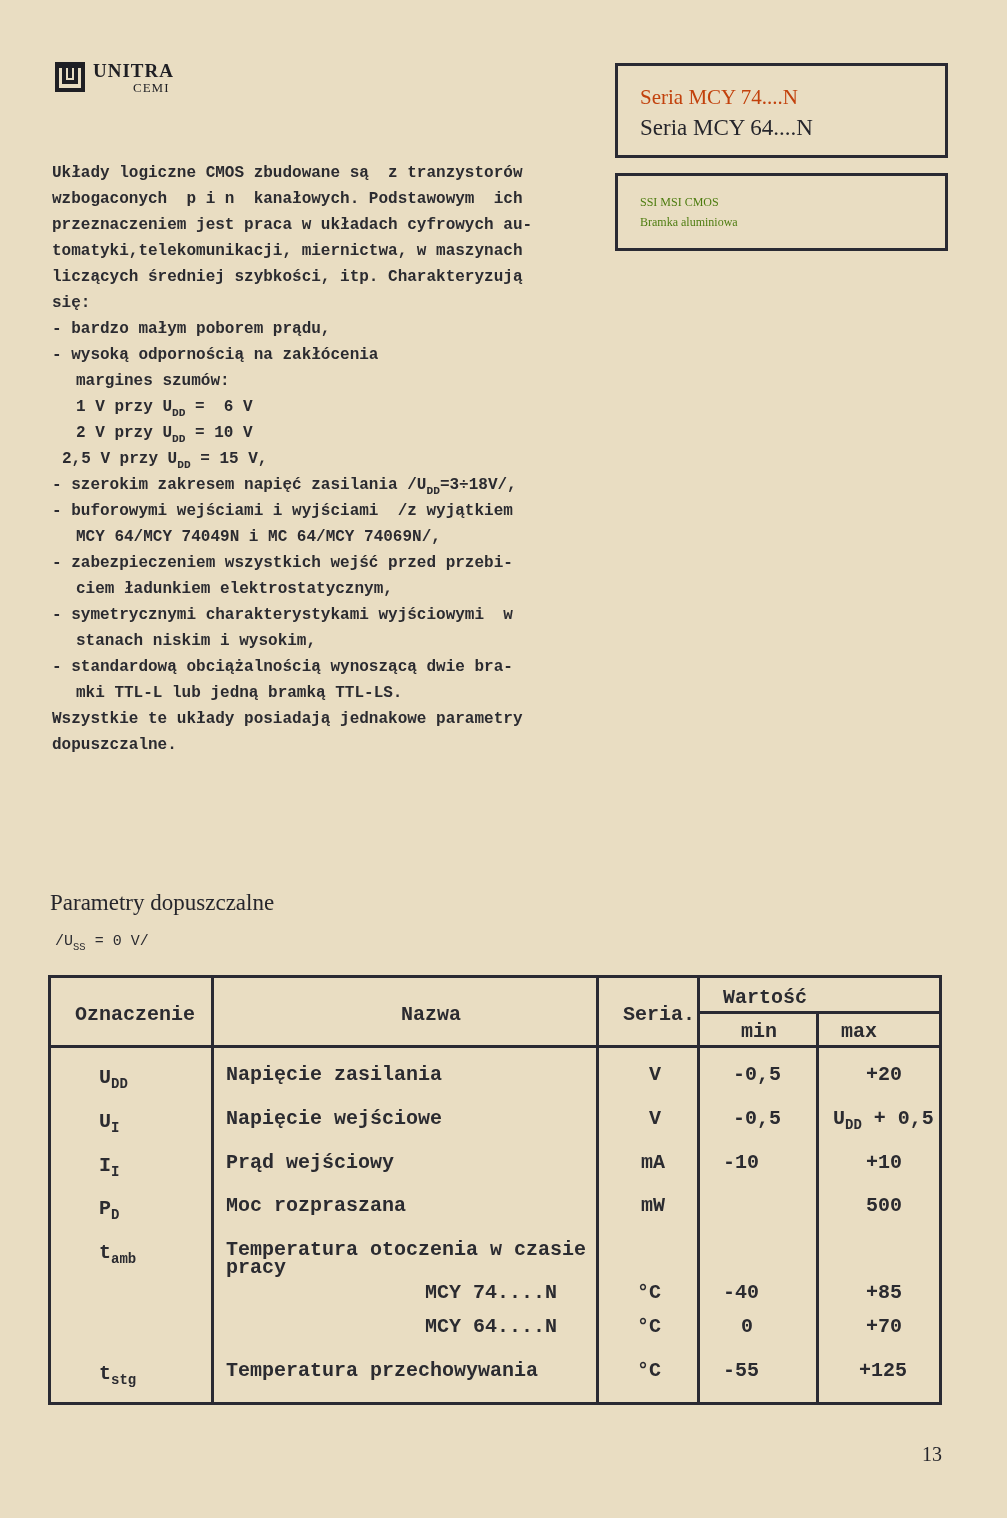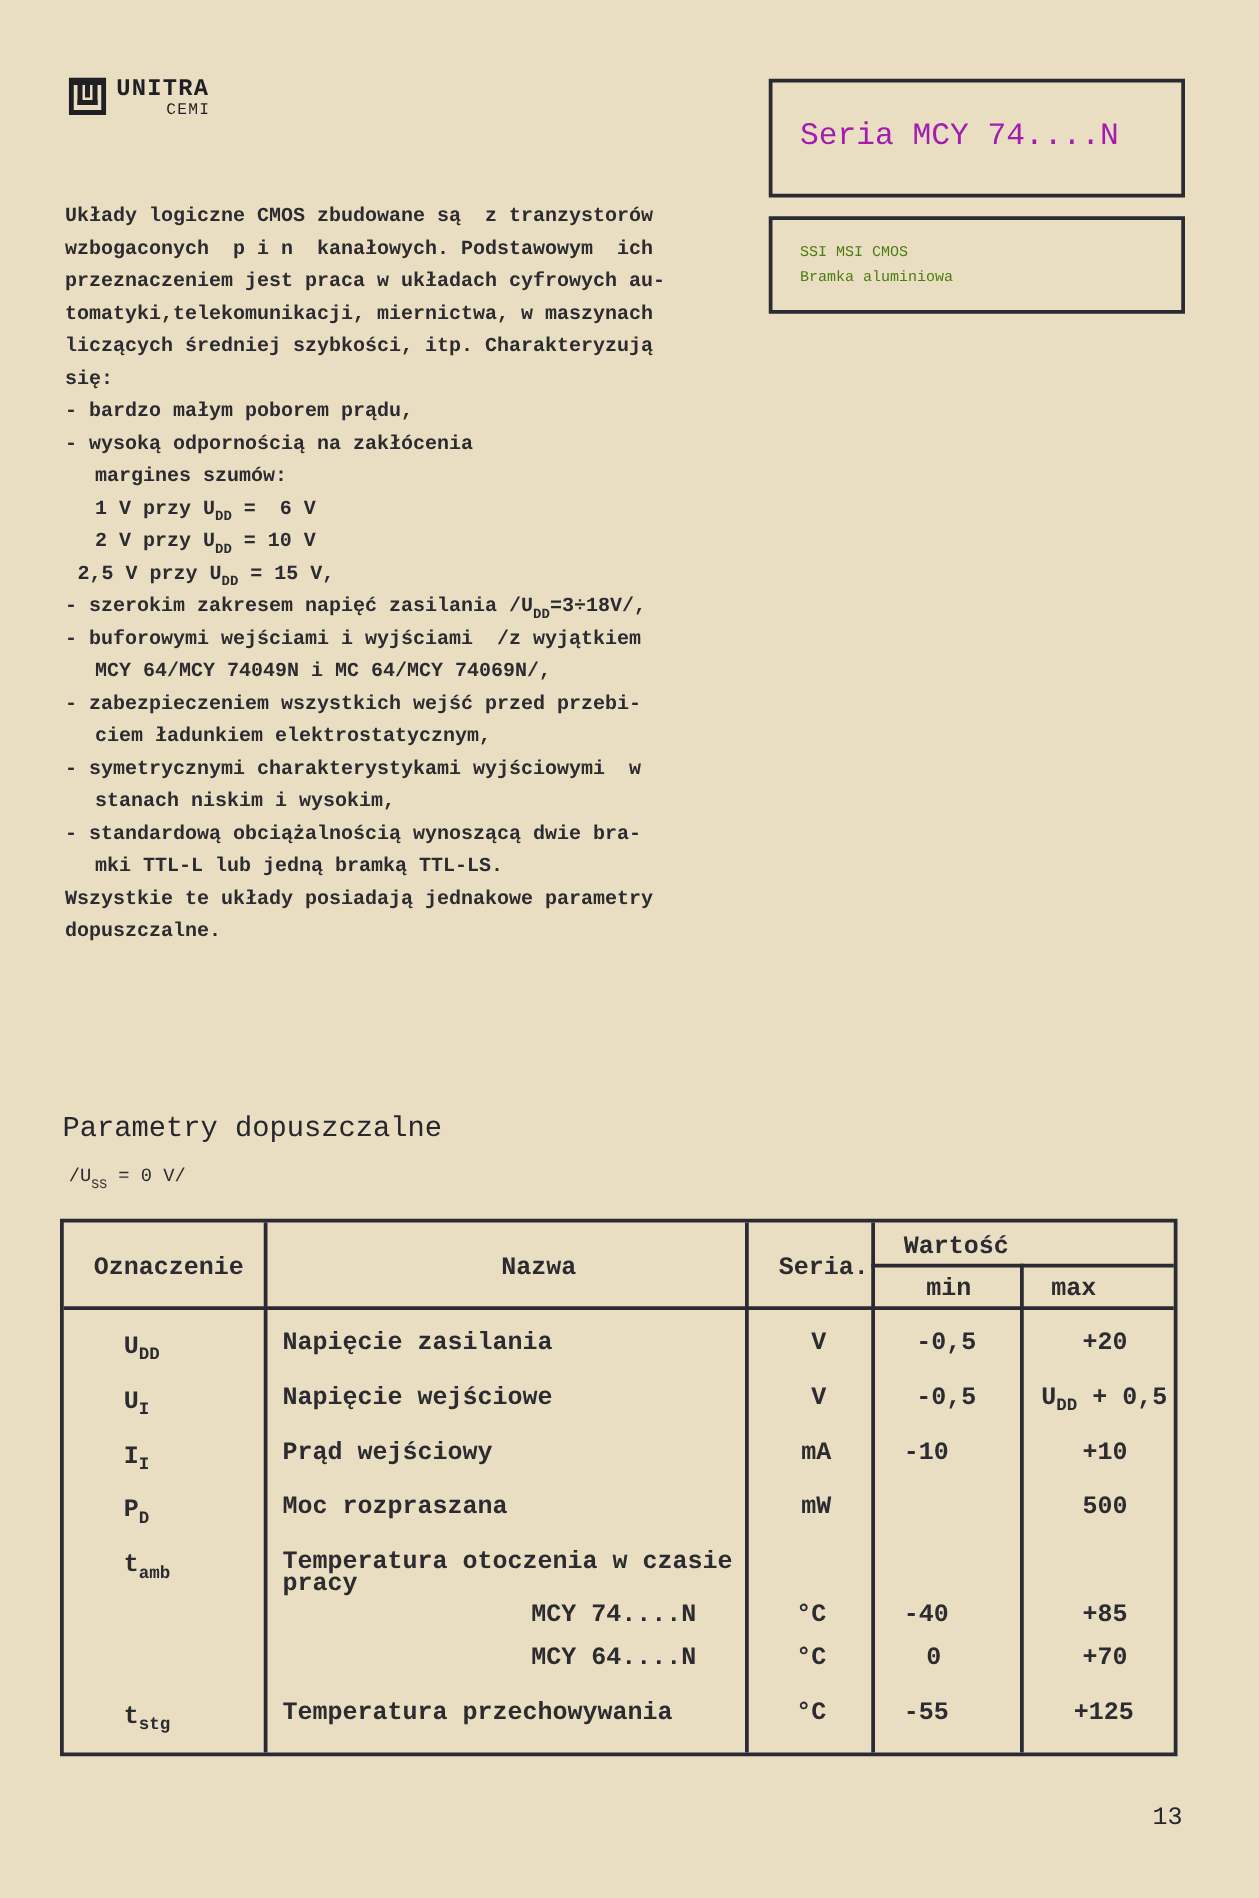--- a/index.html
+++ b/index.html
@@ -3,33 +3,33 @@
 <meta charset="utf-8">
 <style>
   html, body { margin: 0; padding: 0; }
   body {
     width: 1007px; height: 1518px; position: relative; overflow: hidden;
     background: #e9ddc2;
     color: #2a2a2e;
     font-family: "Liberation Mono", "DejaVu Sans Mono", monospace;
   }
   .abs { position: absolute; }
-  .sans { font-family: Liberation Mono, monospace; }
+  .sans { font-family: Liberation Serif, serif; }
   .mono { font-family: "Liberation Mono", "DejaVu Sans Mono", monospace; }
 
   
   #logo { left: 55px; top: 60px; width: 150px; height: 40px; }
   #logo .mark { position: absolute; left: 0; top: 2px; width: 30px; height: 30px; }
   #logo .brand { position: absolute; left: 38px; top: 0; font-size: 19px; font-weight: bold; letter-spacing: 1px; color: #1f1f24; }
   #logo .sub { position: absolute; left: 78px; top: 20px; font-size: 13px; color: #1f1f24; letter-spacing: 1px; }
 
   
   .box { border: 3px solid #2a2a33; box-sizing: border-box; }
   #series-box { left: 615px; top: 63px; width: 333px; height: 95px; padding: 14px 0 0 22px; }
-  #series-box .l1 { font-size: 25px; line-height: 34px; color: #a21caf; margin-top: 12px; }
+  #series-box .l1 { font-size: 21px; line-height: 34px; color: #c2410c; }
   #series-box .l2 { font-size: 23px; line-height: 28px; color: #26262c; }
   #type-box { left: 615px; top: 173px; width: 333px; height: 78px; padding: 16px 0 0 22px; }
   #type-box div { font-size: 12px; line-height: 20px; color: #4d7c0f; }
 
   
   #intro { left: 52px; top: 160px; width: 540px; font-size: 16px; line-height: 26px; font-weight: bold; color: #2b2b30; }
   #intro p { margin: 0; white-space: pre; }
   #intro .ind1 { padding-left: 24px; }
   #intro .ind2 { padding-left: 24px; }
   sub { font-size: 70%; vertical-align: -5px; line-height: 0; }
@@ -57,20 +57,21 @@
     <rect x="19" y="6" width="4" height="16" fill="#1f1f24"></rect>
     <rect x="7" y="18" width="16" height="4" fill="#1f1f24"></rect>
     <rect x="13" y="6" width="4" height="10" fill="#1f1f24"></rect>
   </svg>
   <span class="brand sans">UNITRA</span>
   <span class="sub sans">CEMI</span>
 </div>
 
 <div id="series-box" class="abs box sans">
   <div class="l1">Seria MCY 74....N</div>
+  <div class="l2">Seria MCY 64....N</div>
 </div>
 
 <div id="type-box" class="abs box sans">
   <div>SSI MSI CMOS</div>
   <div>Bramka aluminiowa</div>
 </div>
 
 <div id="intro" class="abs mono">
   <p>Układy logiczne CMOS zbudowane są  z tranzystorów</p>
   <p>wzbogaconych  p i n  kanałowych. Podstawowym  ich</p>

